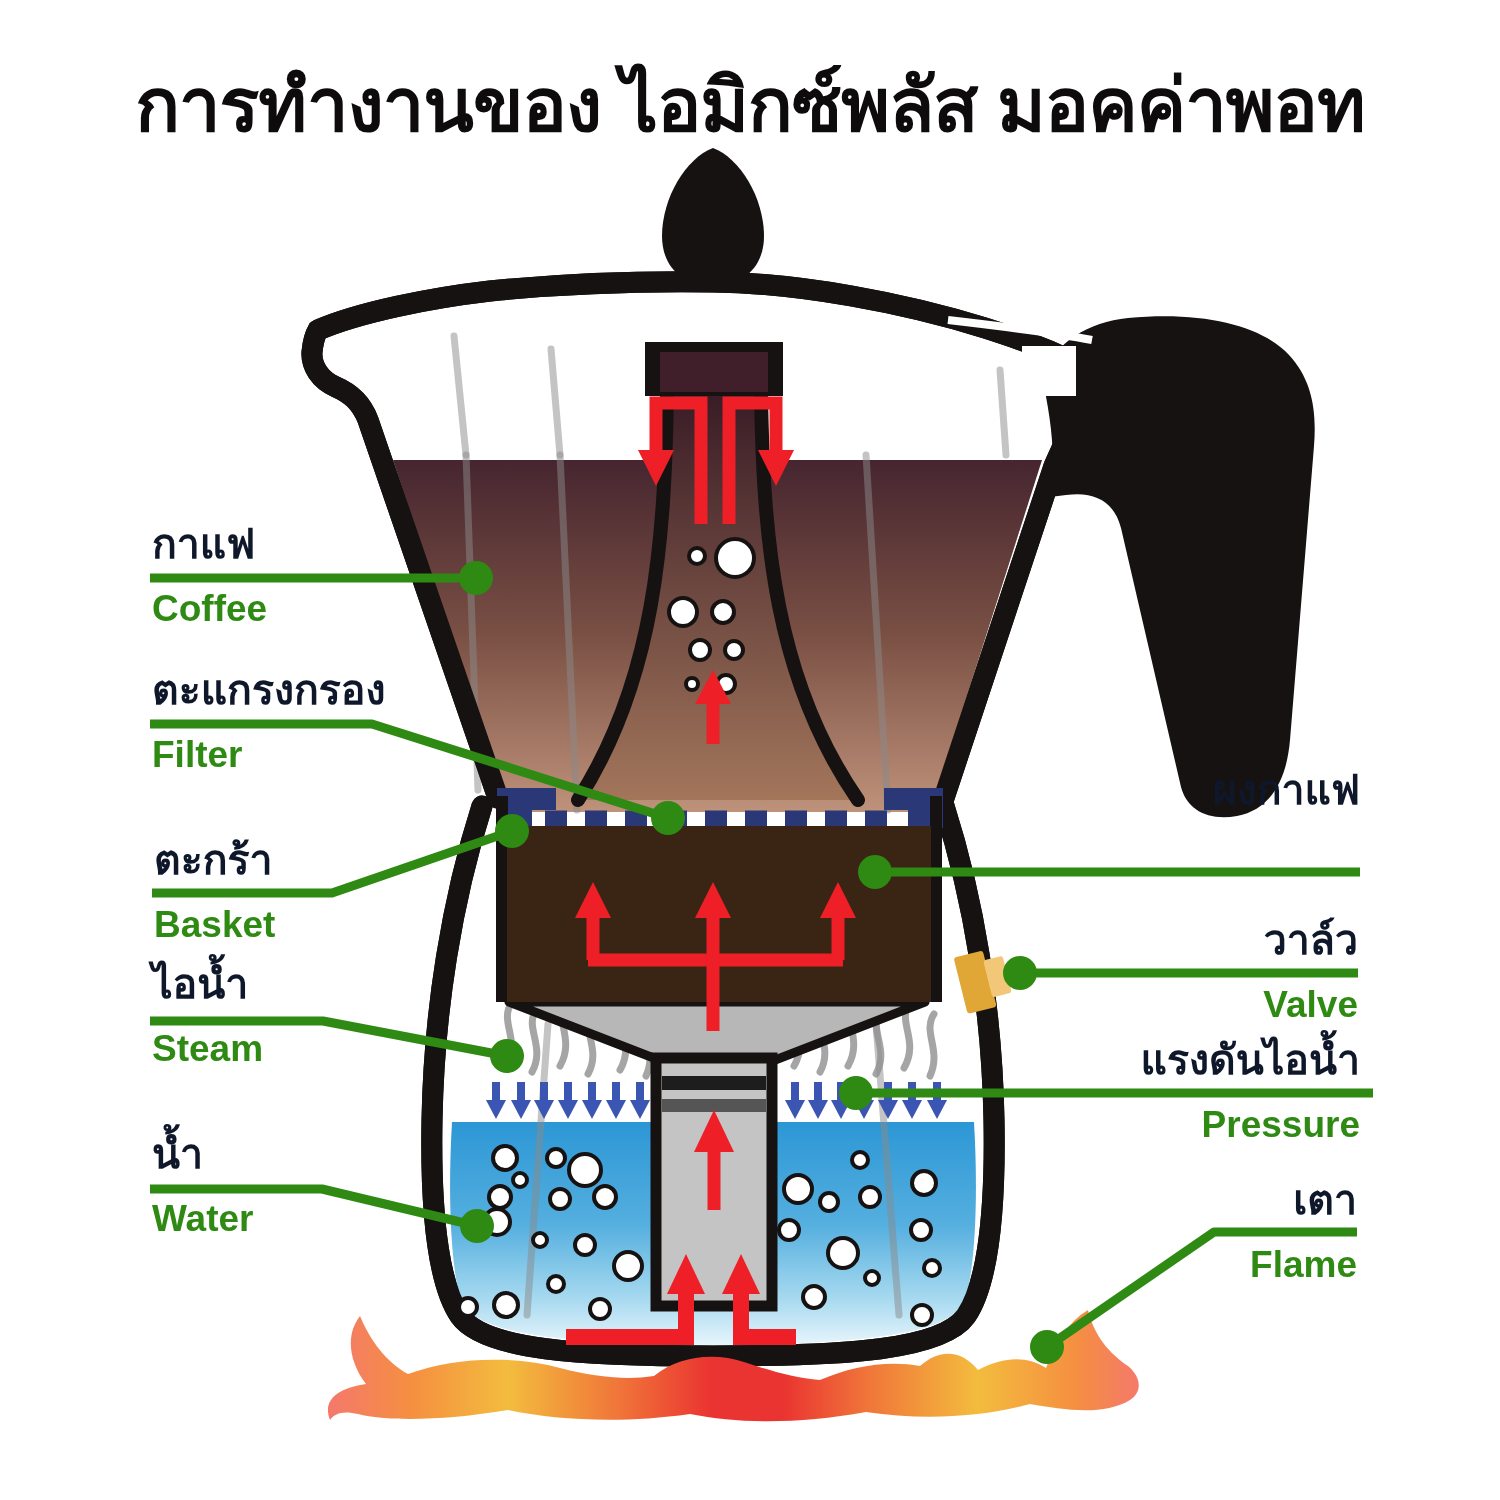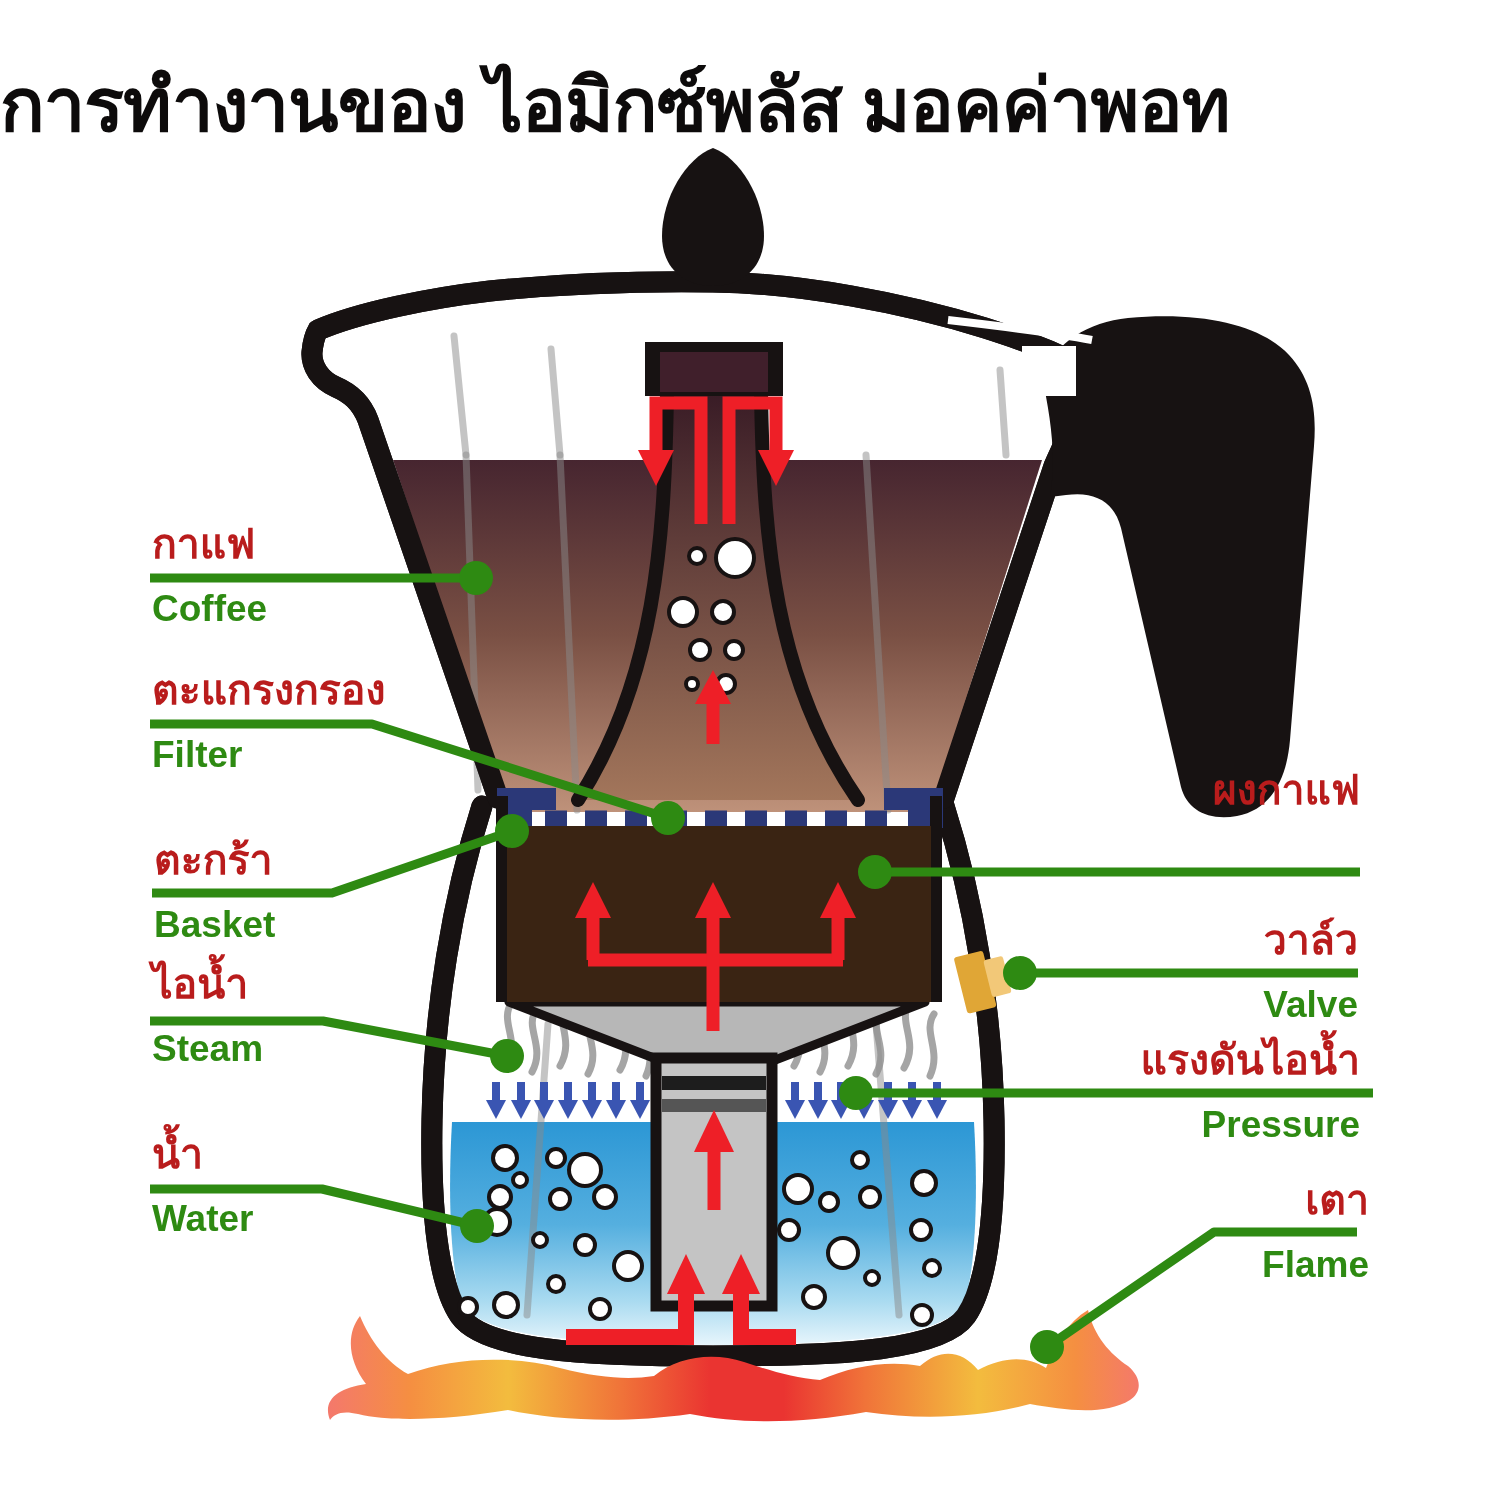--- a/index.html
+++ b/index.html
@@ -10,26 +10,26 @@
     --filter-navy:#2b3878;
     --coffee-powder-brown:#3a2413;
     --steam-gray:#8f8f8f;
     --valve-gold:#e0a636;
   }
   *{margin:0;padding:0;box-sizing:border-box;}
   body{background:#ffffff;font-family:"Liberation Sans","DejaVu Sans",sans-serif;}
   .canvas{position:relative;width:1500px;height:1500px;background:#ffffff;overflow:hidden;}
   .title{
     position:absolute;top:46px;left:0;width:100%;
-    font-size:74px;font-weight:800;color:#0d0b0b;
+    text-align:center;font-size:74px;font-weight:800;color:#0d0b0b;
     letter-spacing:-1px;
   }
   svg.diagram{position:absolute;left:0;top:0;}
   .lbl{position:absolute;font-weight:700;}
-  .lbl .thai{display:block;font-size:41px;line-height:1.18;color:#b91c1c;}
+  .lbl .thai{display:block;font-size:41px;line-height:1.18;color:#0f172a;}
   .lbl .eng{display:block;font-size:37px;line-height:1.05;color:var(--label-green);margin-top:22px;}
   .lbl.right{text-align:right;}
   
   .outline-fill{fill:#ffffff;stroke:var(--outline);stroke-width:21;stroke-linejoin:round;stroke-linecap:round;}
   .outline-restroke{fill:none;stroke:var(--outline);stroke-width:21;stroke-linejoin:round;stroke-linecap:round;}
   .black{fill:var(--outline);}
   .red-line{stroke:var(--arrow-red);stroke-width:13;fill:none;stroke-linejoin:miter;}
   .red-line-thick{stroke:var(--arrow-red);stroke-width:16;fill:none;}
   .red-fill{fill:var(--arrow-red);}
   .bubble{fill:#ffffff;stroke:var(--outline);stroke-width:4;}
@@ -338,18 +338,18 @@
     <span class="thai">ผงกาแฟ</span>
   </div>
   <div class="lbl right" style="right:142px;top:916px;">
     <span class="thai">วาล์ว</span>
     <span class="eng">Valve</span>
   </div>
   <div class="lbl right" style="right:140px;top:1036px;">
     <span class="thai">แรงดันไอน้ำ</span>
     <span class="eng">Pressure</span>
   </div>
-  <div class="lbl right" style="right:131px;top:1176px;">
+  <div class="lbl right" style="right:143px;top:1176px;">
     <span class="thai">เตา</span>
     <span class="eng">Flame</span>
   </div>
 
 </div>
 
 </body></html>

